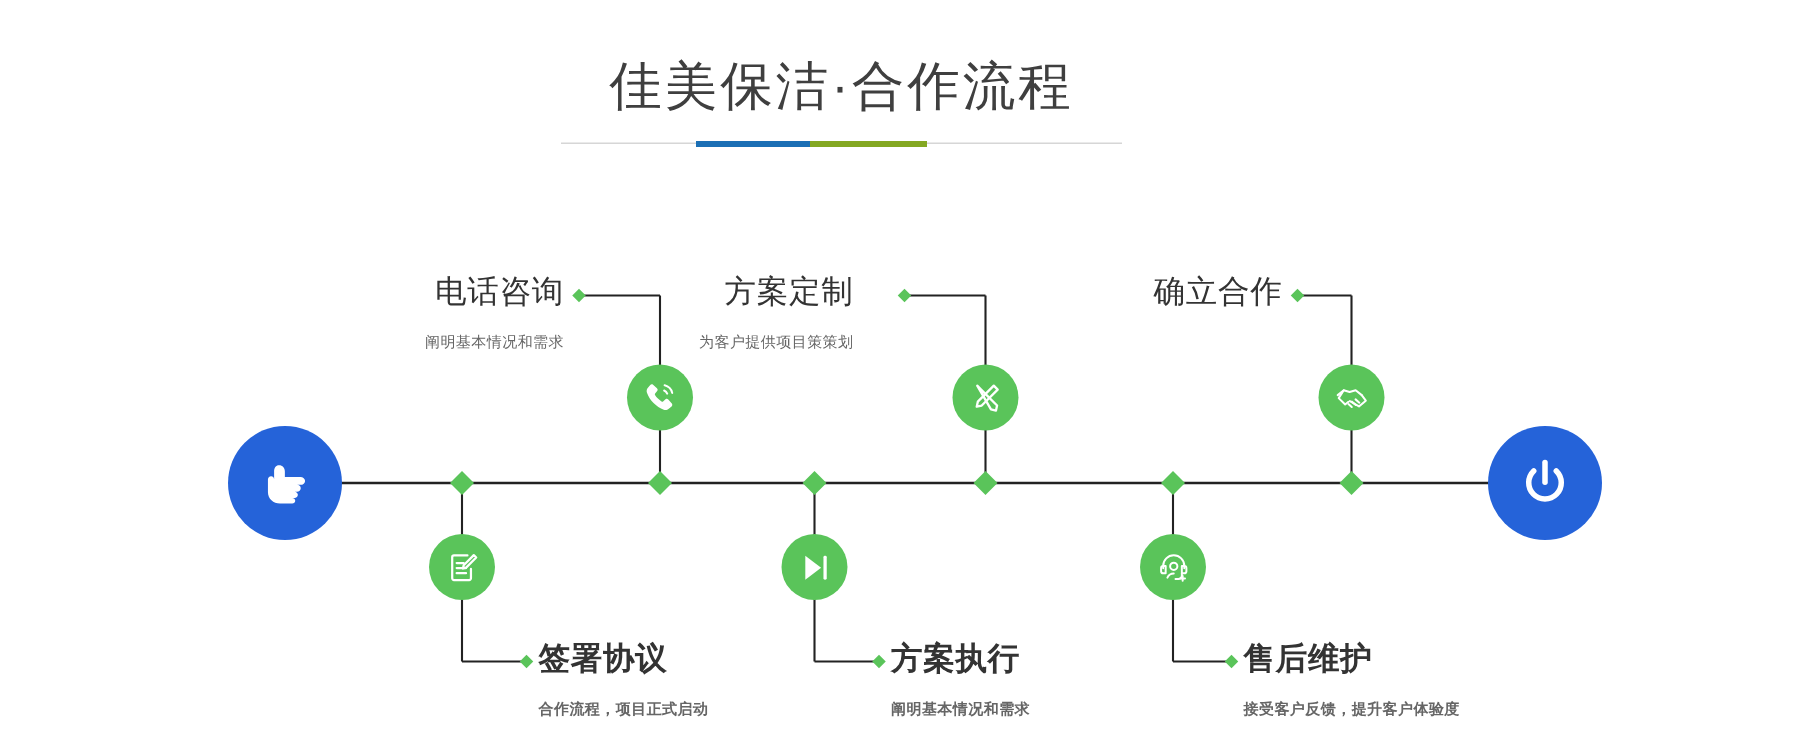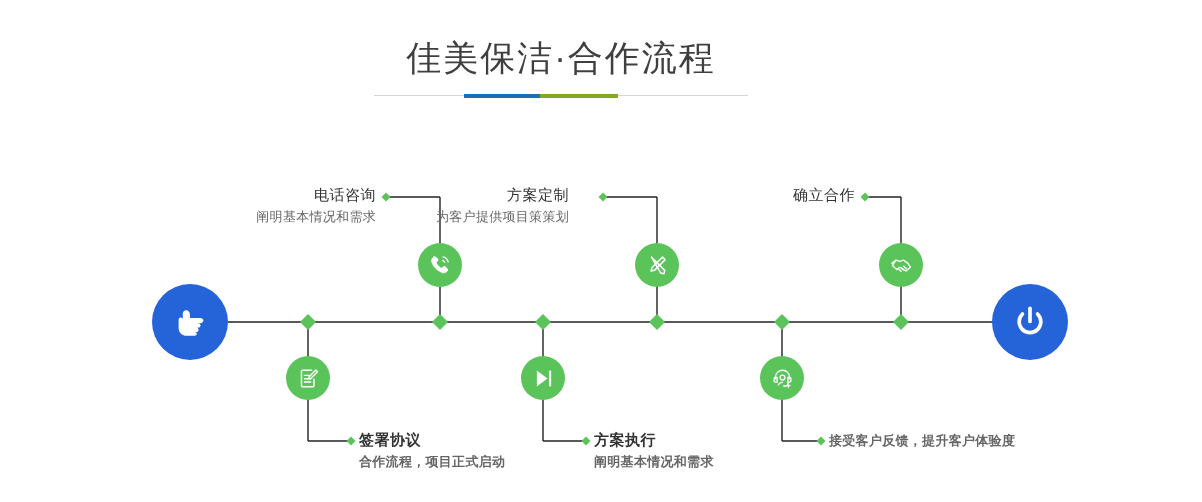--- a/index.html
+++ b/index.html
@@ -47,25 +47,25 @@
   
   .node-circle{
     position:absolute;width:44px;height:44px;border-radius:50%;
     background:#5ac45a;display:flex;align-items:center;justify-content:center;
   }
   .node-circle svg{position:static;display:block;}
 
   
   .lbl{position:absolute;white-space:nowrap;}
   .lbl .t{
-    font-size:15px;line-height:21px;color:#333333;letter-spacing:.5px;
+    font-size:21px;line-height:21px;color:#333333;letter-spacing:.5px;
   }
   .lbl .d{
-    font-size:13px;line-height:20px;color:#666666;letter-spacing:.3px;
-    margin-top:2px;
+    font-size:10px;line-height:20px;color:#666666;letter-spacing:.3px;
+    margin-top:14px;
   }
   .lbl.top{text-align:right;}
   .lbl.bottom{text-align:left;font-weight:bold;}
 </style>
 </head>
 <body>
 
 <div class="page">
 
   <div class="header">
@@ -221,17 +221,18 @@
       <div class="t">签署协议</div>
       <div class="d">合作流程，项目正式启动</div>
     </div>
 
     <div class="lbl bottom" style="left:594px;top:279px;">
       <div class="t">方案执行</div>
       <div class="d">阐明基本情况和需求</div>
     </div>
 
     <div class="lbl bottom" style="left:829px;top:279px;">
+      <div class="t">售后维护</div>
       <div class="d">接受客户反馈，提升客户体验度</div>
     </div>
 
   </div>
 </div>
 
 </body></html>

